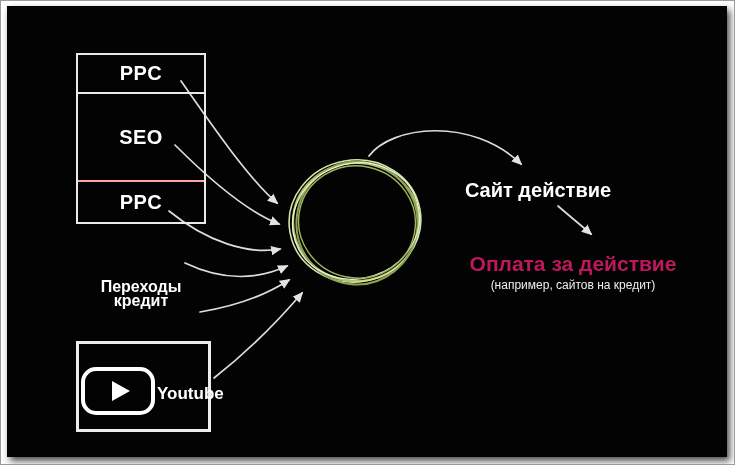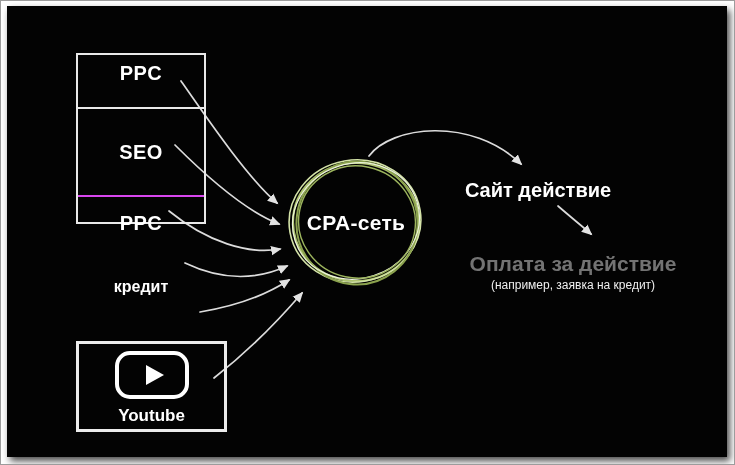--- a/index.html
+++ b/index.html
@@ -10,39 +10,39 @@
   }
   .canvas{
     position:absolute;left:6px;top:5px;right:7px;bottom:7px;
     background:#030303;
     box-shadow:3px 4px 7px rgba(30,30,30,.8);
   }
   .overlay{position:absolute;left:0;top:0;width:735px;height:465px;pointer-events:none;}
   .label{position:absolute;color:#ffffff;text-align:center;}
   .stack-box{
     position:absolute;left:75px;top:52px;width:130px;height:171px;
-    border:2px solid #e9e9e9;box-sizing:border-box;display:flex;flex-direction:column;gap:15px;
+    border:2px solid #e9e9e9;box-sizing:border-box;display:flex;flex-direction:column;
   }
   .stack-row{display:flex;align-items:center;justify-content:center;
     color:#fff;font-weight:bold;font-size:20px;letter-spacing:.5px;}
   .stack-row.r1{flex:0 0 37px;}
-  .stack-row.r2{flex:0 0 86px;border-top:2px solid #e9e9e9;border-bottom:2px solid #d946ef;}
+  .stack-row.r2{flex:0 0 86px;border-top:2px solid #e9e9e9;border-bottom:2px solid #fca5a5;}
   .stack-row.r3{flex:1 1 auto;}
   .smm{left:75px;top:242px;width:130px;font-weight:bold;font-size:20px;letter-spacing:.5px;}
   .referrals{left:73px;top:279px;width:134px;font-weight:bold;font-size:16px;line-height:14px;}
   .yt-box{
-    position:absolute;left:75px;top:340px;width:151px;height:91px;
+    position:absolute;left:75px;top:340px;width:135px;height:91px;
     border:3px solid #ececec;box-sizing:border-box;
-    display:flex;flex-direction:column;align-items:center;padding-top:6px;
+    display:flex;flex-direction:row;align-items:center;padding-top:12px;
   }
   .yt-label{color:#fff;font-weight:bold;font-size:17px;margin-top:2px;}
   .hub-label{left:295px;top:210px;width:120px;font-weight:bold;font-size:21px;letter-spacing:.3px;}
   .client-site{left:452px;top:178px;width:170px;font-weight:bold;font-size:20px;}
   .payment{left:462px;top:251px;width:220px;}
-  .payment-title{font-weight:bold;font-size:21px;color:#737373;}
+  .payment-title{font-weight:bold;font-size:21px;color:#be185d;}
   .payment-note{font-size:12px;color:#efefef;margin-top:2px;}
 </style>
 </head>
 <body>
 
 <div class="frame">
   <div class="canvas"></div>
 
   <svg class="overlay" viewBox="0 0 735 465">
     <defs>
@@ -79,34 +79,34 @@
     <div class="stack-row r2">
       <span>SEO</span>
     </div>
     <div class="stack-row r3">
       <span>PPC</span>
     </div>
   </div>
 
 
   <div class="label referrals">
+    <div>Переходы</div>
     <div>кредит</div>
   </div>
 
   <div class="yt-box">
     <span>
       <svg width="78" height="50" viewBox="0 0 78 50">
         <rect x="4" y="3" width="70" height="44" rx="13" fill="none" stroke="#ffffff" stroke-width="4"></rect>
         <polygon points="33,15 33,35 51,25" fill="#ffffff"></polygon>
       </svg>
     </span>
     <div class="yt-label">Youtube</div>
   </div>
 
-  <div class="label hub-label">CPA-сеть</div>
 
   <div class="label client-site">Сайт действие</div>
 
   <div class="label payment">
     <div class="payment-title">Оплата за действие</div>
-    <div class="payment-note">(например, заявка на кредит)</div>
+    <div class="payment-note">(например, сайтов на кредит)</div>
   </div>
 </div>
 
 </body></html>

